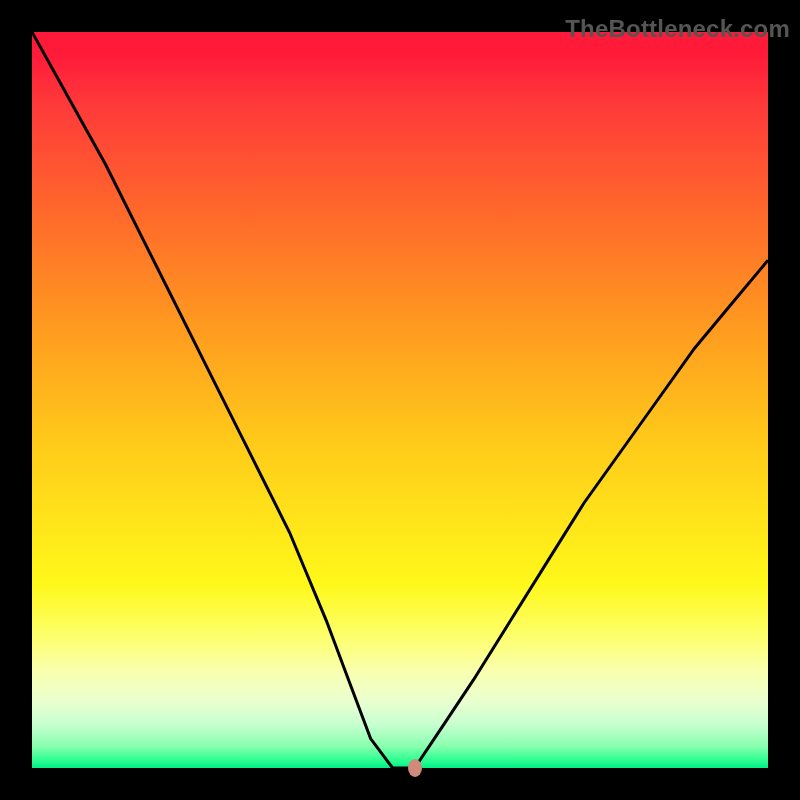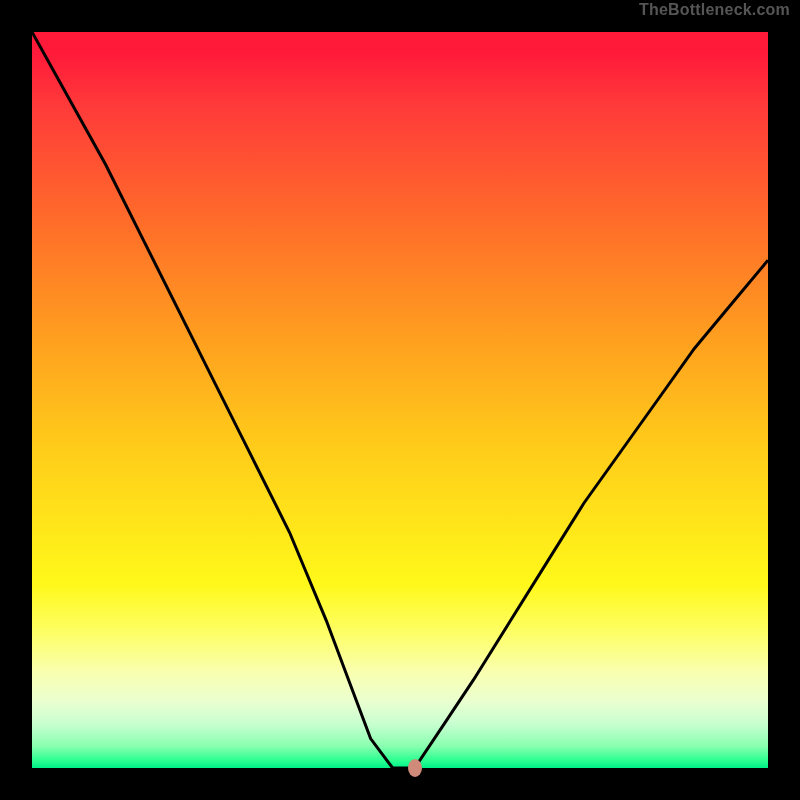--- a/index.html
+++ b/index.html
@@ -6,24 +6,24 @@
   body {
     width: 800px;
     height: 800px;
     background: #000;
     position: relative;
     font-family: Arial, sans-serif;
     overflow: hidden;
   }
   .watermark {
     position: absolute;
-    top: 1px;
+    top: 15px;
     right: 10px;
     color: #555;
-    font-size: 16px;
+    font-size: 24px;
     font-weight: bold;
     z-index: 10;
     letter-spacing: 0.2px;
   }
   .plot-area {
     position: absolute;
     left: 32px;
     top: 32px;
     width: 736px;
     height: 736px;

